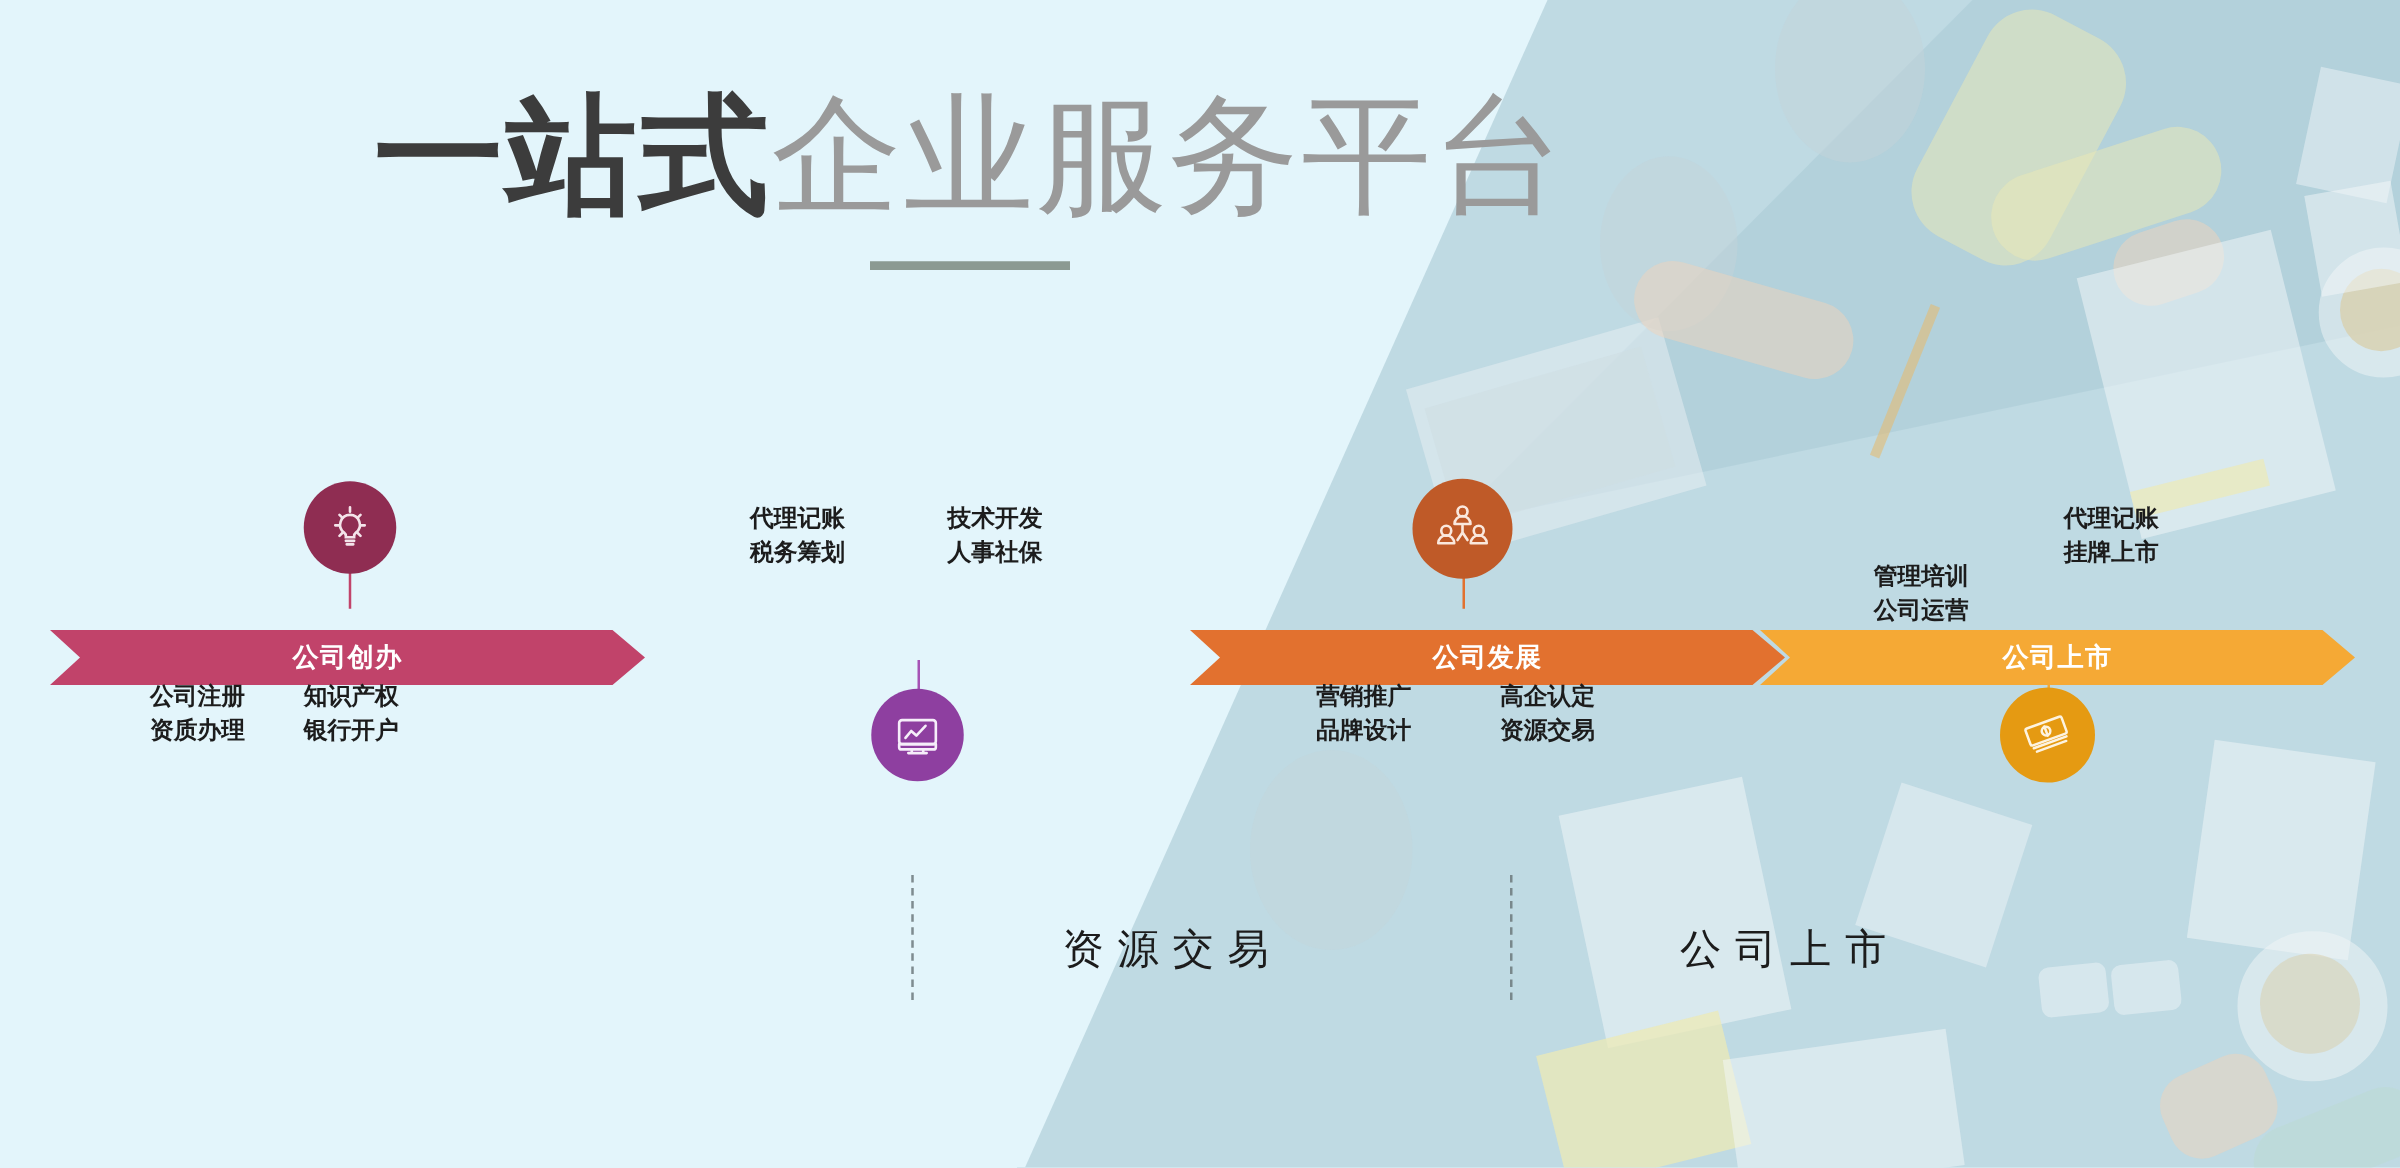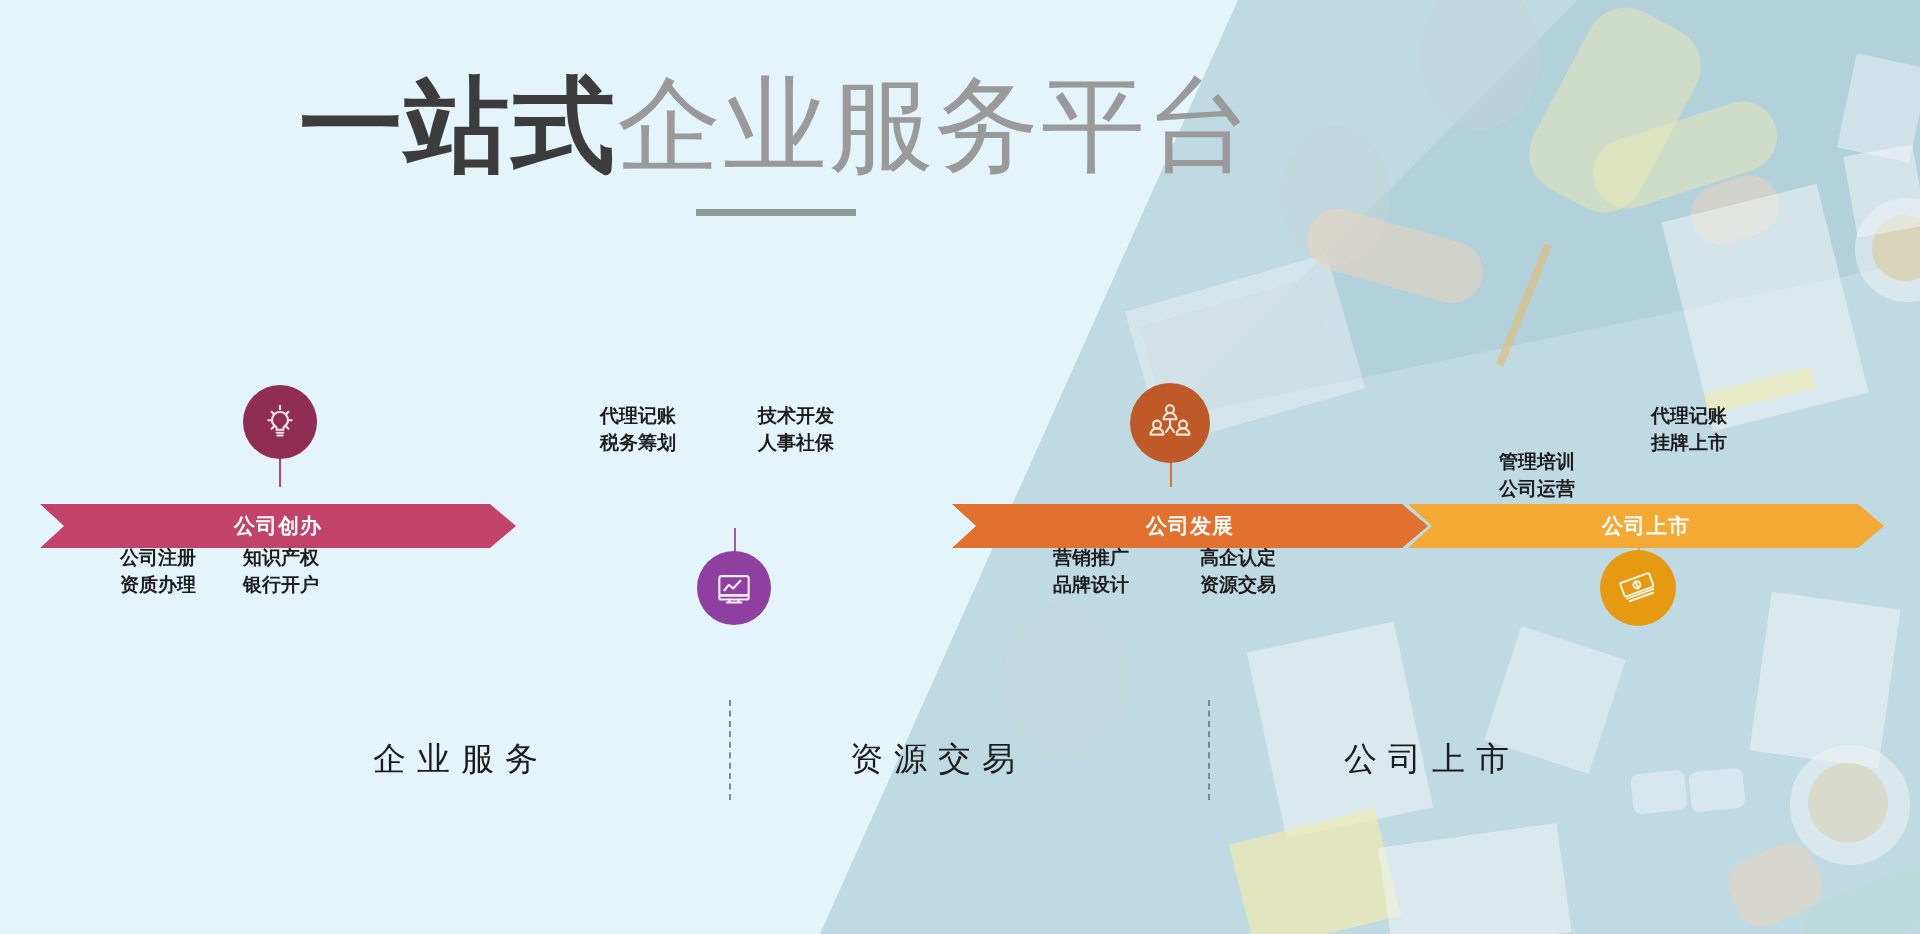--- a/index.html
+++ b/index.html
@@ -253,19 +253,18 @@
 
   <div class="lblbox" style="left:1499px;top:403px;margin-top:46px;">
     <div>管理培训</div>
     <div>公司运营</div>
   </div>
   <div class="lblbox" style="left:1651px;top:403px;">
     <div>代理记账</div>
     <div>挂牌上市</div>
   </div>
 
-  <div class="cat" style="left:373px;">企业服务</div>
   <div class="divider" style="left:729px;"></div>
   <div class="cat" style="left:850px;">资源交易</div>
   <div class="divider" style="left:1208px;"></div>
   <div class="cat" style="left:1344px;">公司上市</div>
 
 </div>
 
 </body></html>

